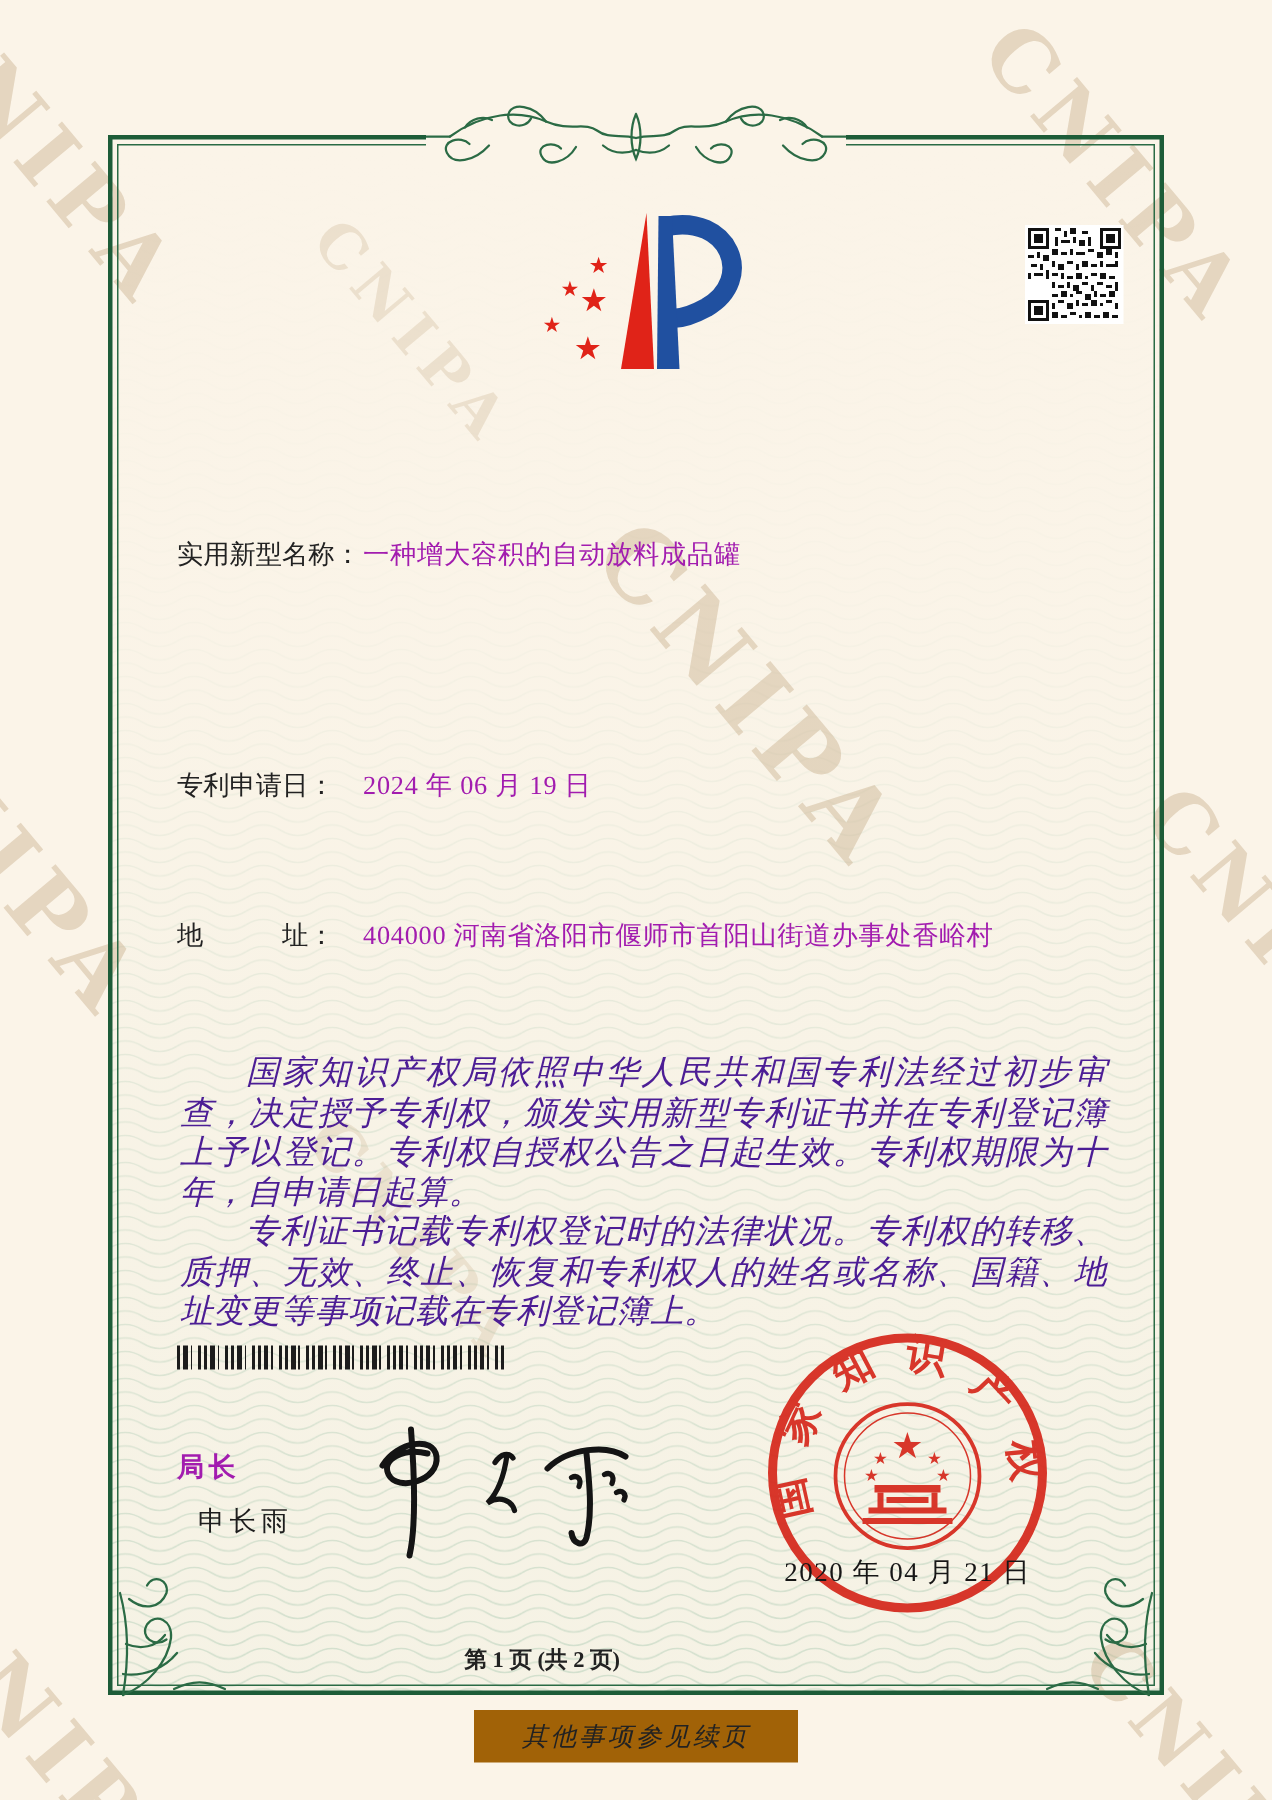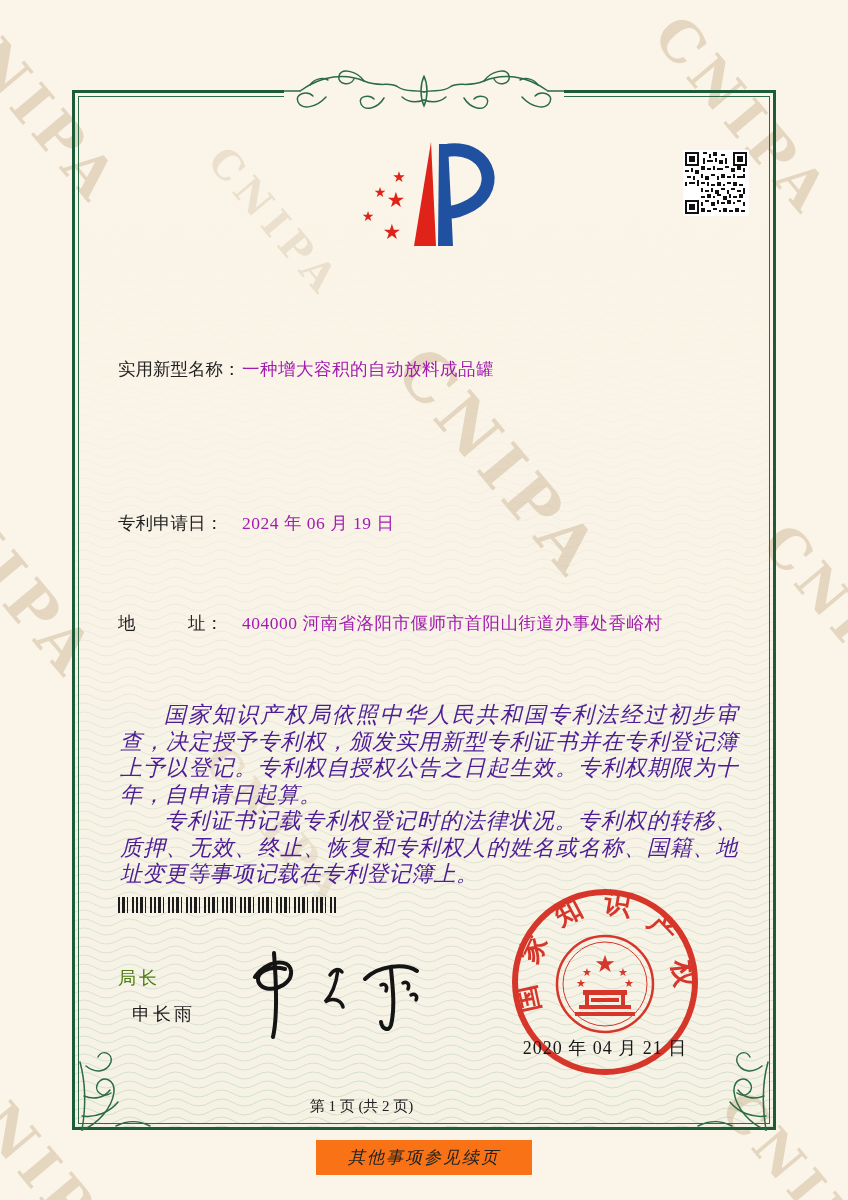--- a/index.html
+++ b/index.html
@@ -32,29 +32,29 @@
   .field-row{position:absolute;left:118px;width:640px;font-size:17.5px;white-space:nowrap;}
   .flabel{display:inline-block;width:124px;color:#222;font-family:Liberation Serif, serif;}
   .fvalue{color:#a21caf;letter-spacing:.5px;margin-top:36px;}
   .pair-b{position:absolute;left:334px;top:0;}
   .pair-b .flabel{width:110px;}
   .body-text{position:absolute;left:120px;top:702px;width:618px;font-size:22px;line-height:26.5px;
     text-align:justify;font-style:italic;color:#4c1d95;letter-spacing:.4px;}
   .body-text p{margin:0;text-indent:2em;}
   .barcode{position:absolute;left:118px;top:897px;width:218px;height:16px;
     background:repeating-linear-gradient(90deg,#1c1c1c 0 2px,transparent 2px 4px,#1c1c1c 4px 7px,transparent 7px 9px,#1c1c1c 9px 10px,transparent 10px 14px,#1c1c1c 14px 16px,transparent 16px 18px);}
-  .chief-title{position:absolute;left:118px;top:966px;font-size:18px;letter-spacing:3px;color:#4d7c0f;}
+  .chief-title{position:absolute;left:118px;top:966px;font-size:18px;letter-spacing:3px;color:#a21caf;font-weight:bold;}
   .chief-name{position:absolute;left:118px;top:1002px;font-size:18px;letter-spacing:3px;color:#1d1d1d;margin-left:14px;}
   .signature{position:absolute;left:235px;top:945px;}
   .seal{position:absolute;left:505px;top:882px;}
   .seal-date{position:absolute;left:505px;top:1036px;width:200px;text-align:center;
     font-size:18px;color:#161616;letter-spacing:1px;z-index:6;}
-  .page-indicator{position:absolute;left:0;top:1097px;width:723px;text-align:center;font-size:15px;color:#222;}
+  .page-indicator{position:absolute;left:0;top:1097px;width:723px;text-align:center;font-size:15px;color:#222;font-weight:bold;}
   .continuation{position:absolute;left:0;top:1140px;width:848px;text-align:center;}
-  .continuation span{display:inline-block;background:#f97316;padding:6px 32px;
+  .continuation span{display:inline-block;background:#a16207;padding:6px 32px;
     font-size:17px;font-style:italic;color:#222;letter-spacing:2px;}
   .ornament-top{position:absolute;left:284px;top:67px;z-index:6;}
   .floral{position:absolute;z-index:6;}
 </style>
 </head>
 <body>
 
 <div class="frame-bg">
   <svg width="704" height="1040">
     <defs>

